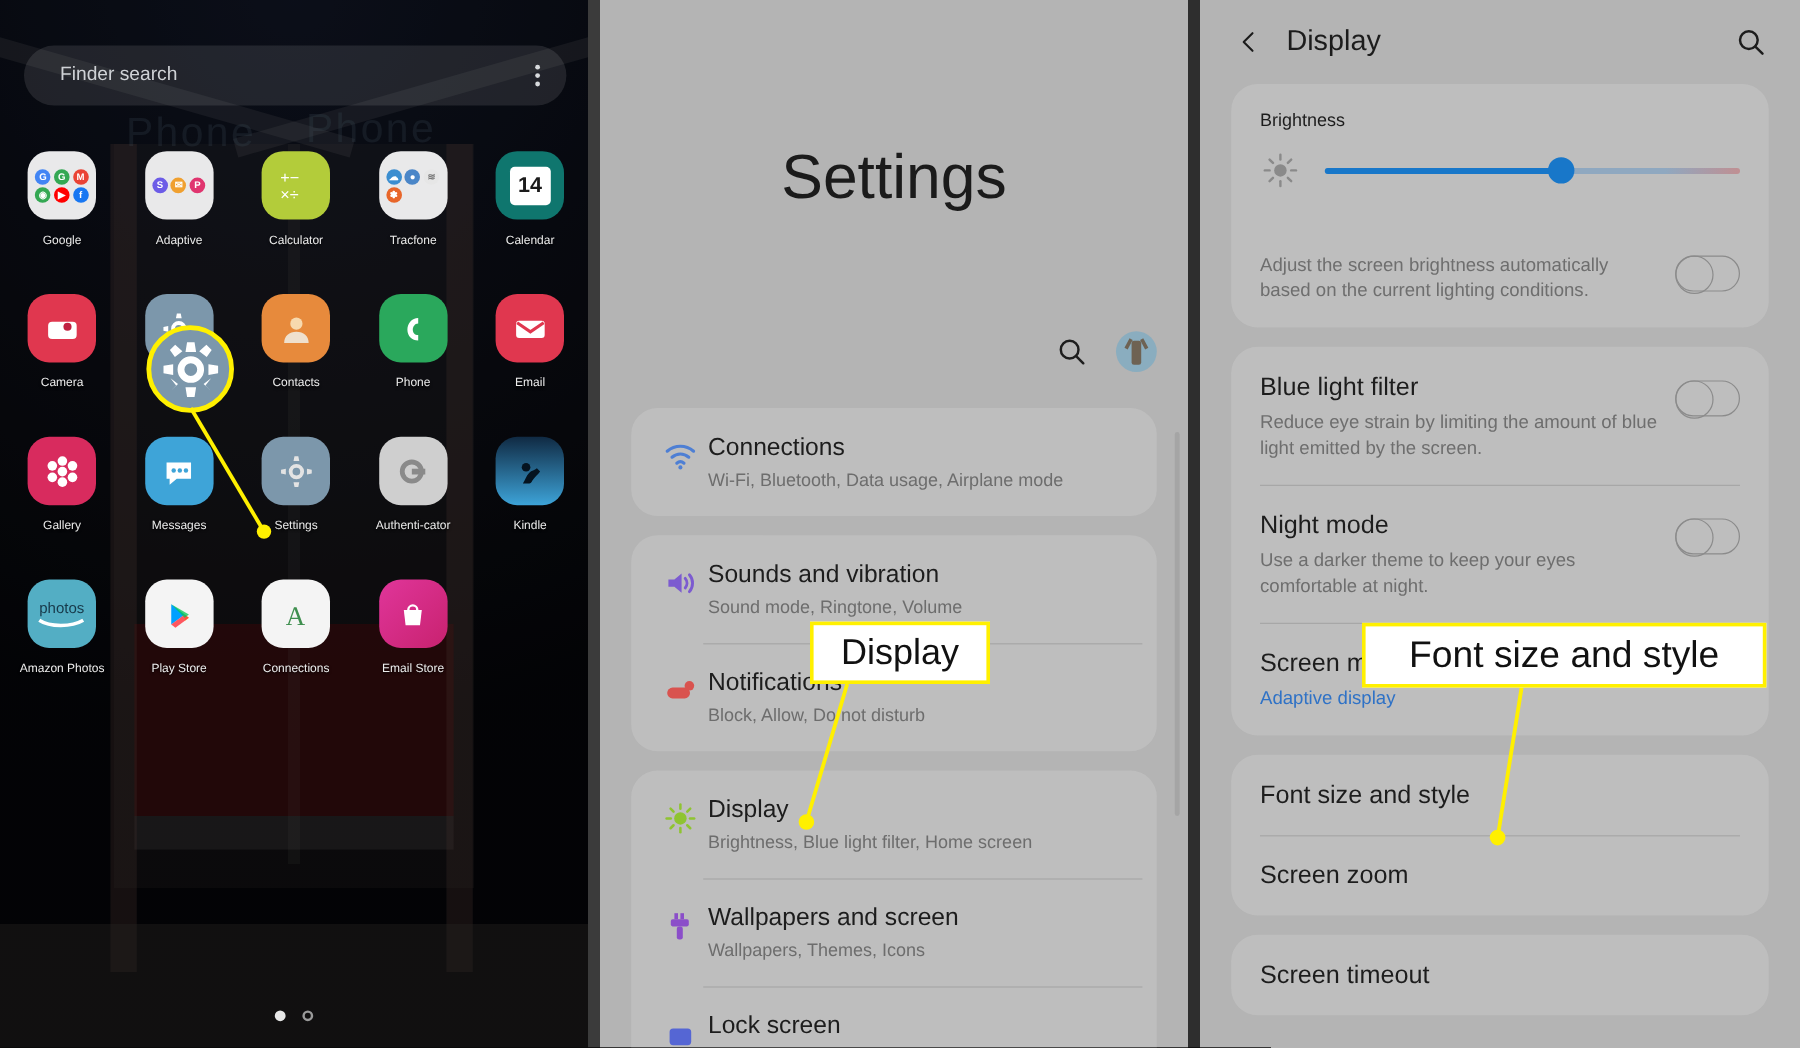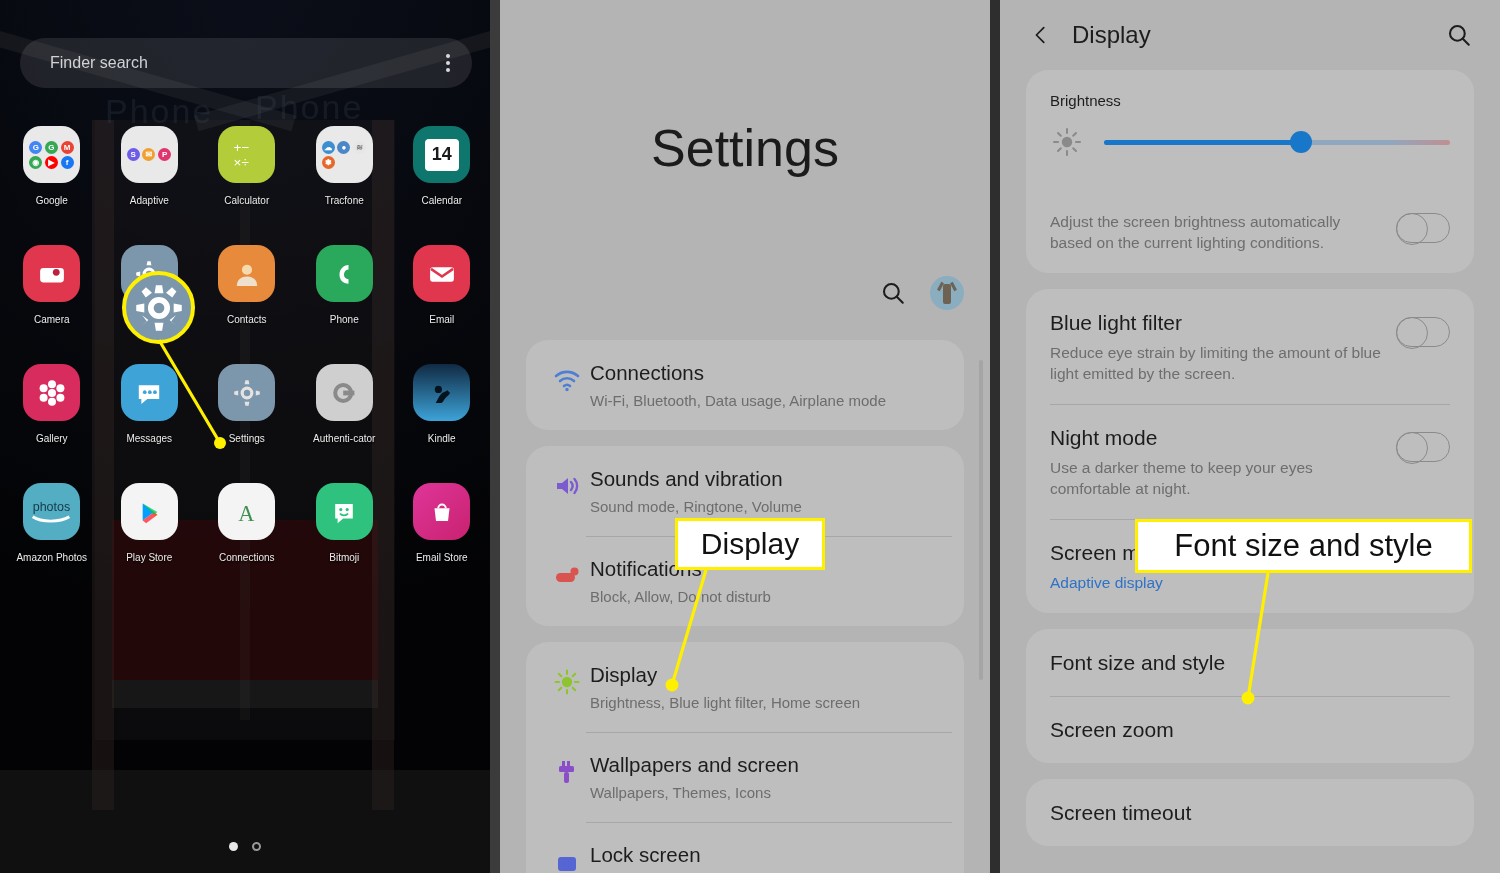--- a/index.html
+++ b/index.html
@@ -433,33 +433,20 @@
           </div>
           <div class="app-label">Play Store</div>
         </div>
         <div class="app-cell">
           <div class="app-icon" style="background:#f4f4f4">
             <svg viewBox="0 0 40 40" width="32" height="32">
                 <text x="9" y="31" font-size="28" fill="#3f8f4f" font-family="serif">A</text>
               </svg>
           </div>
           <div class="app-label">Connections</div>
-        </div>
-        <div class="app-cell">
-          <div class="app-icon" style="background:#2ec27e">
-            <svg viewBox="0 0 40 40" width="32" height="32">
-                <path fill="#fff" d="M9 10h22v18H19l-7 6v-6H9z"></path>
-                <g fill="#2ec27e">
-                  <circle cx="16" cy="17" r="2"></circle>
-                  <circle cx="24" cy="17" r="2"></circle>
-                  <path d="M15 22c2 3 8 3 10 0" stroke="#2ec27e" stroke-width="2.2" fill="none"></path>
-                </g>
-              </svg>
-          </div>
-          <div class="app-label">Bitmoji</div>
         </div>
         <div class="app-cell">
           <div class="app-icon" style="background:linear-gradient(135deg,#e0359a,#c8226f)">
             <svg viewBox="0 0 40 40" width="30" height="30">
                 <path fill="#fff" d="M10 15h20l-2 17H12z"></path>
                 <path d="M15 15a5 5 0 0110 0" stroke="#fff" stroke-width="2.6" fill="none"></path>
               </svg>
           </div>
           <div class="app-label">Email Store</div>
         </div>

